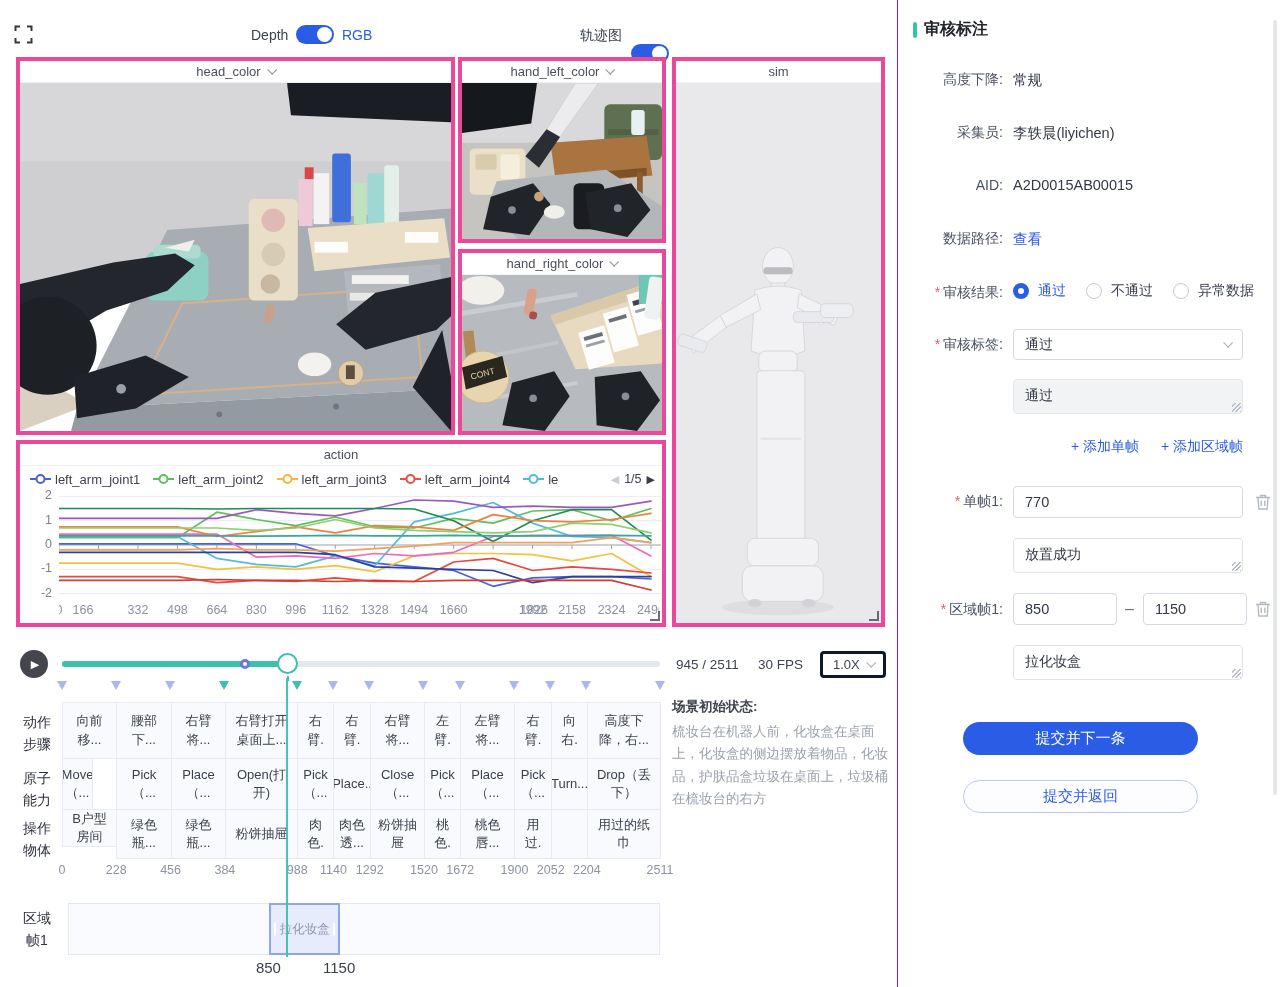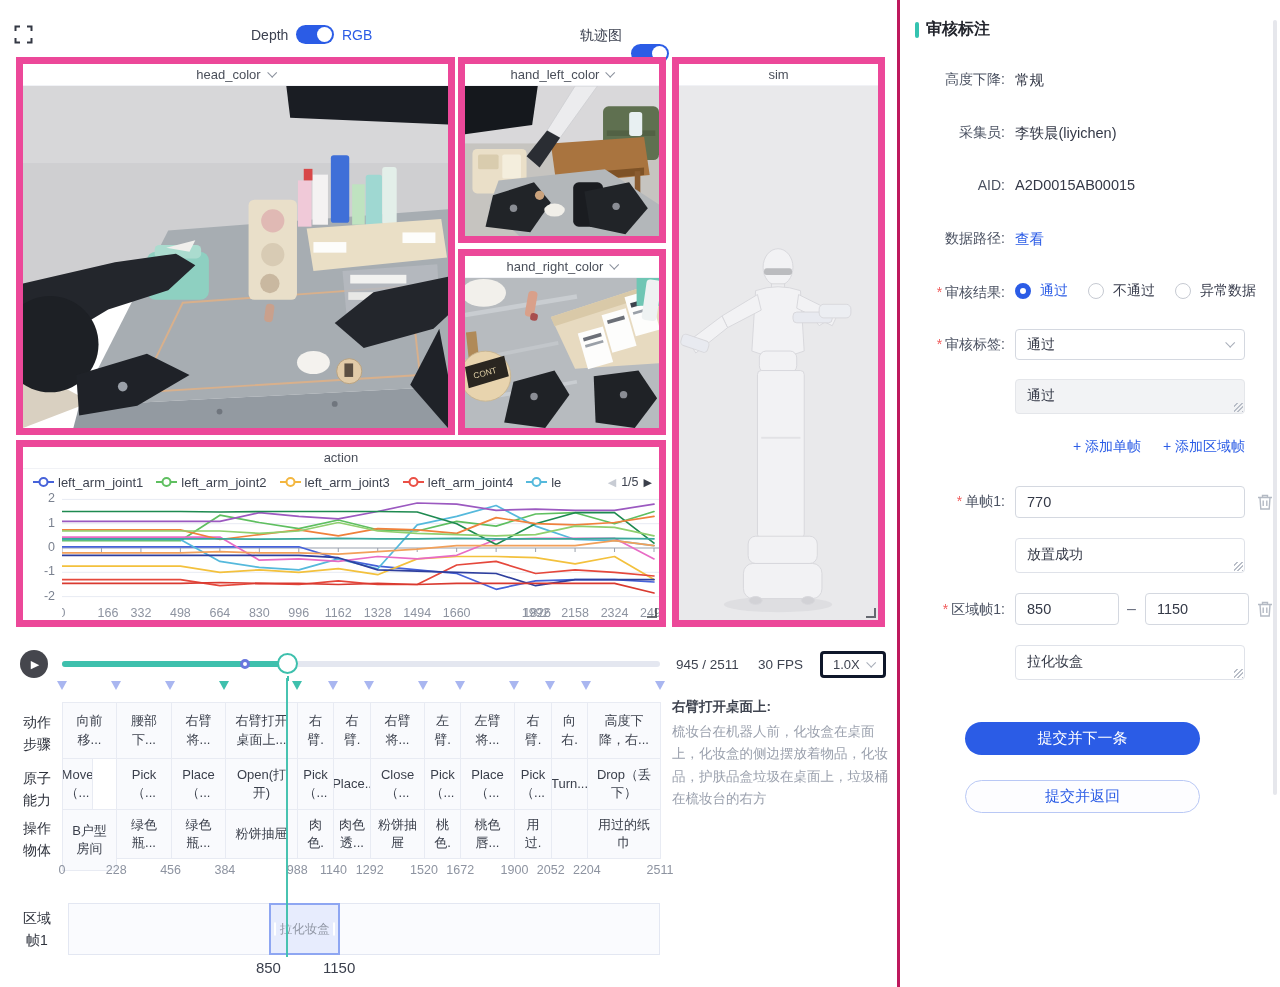--- a/index.html
+++ b/index.html
@@ -7,21 +7,21 @@
   .app { position:relative; width:1280px; height:987px; background:#fff; }
   .abs { position:absolute; }
 
   
   .topbar-label { font-size:14px; color:#3c4150; }
   .toggle { width:38px; height:19px; border-radius:10px; background:#2b5ce6; position:relative; cursor:pointer; }
   .toggle .knob { position:absolute; right:2px; top:2px; width:15px; height:15px; border-radius:50%; background:#fff; }
   .blue-text { color:#2b5ce6; }
 
   
-  .panel { position:absolute; border:7px solid #ec4899; background:#fff; overflow:hidden; }
+  .panel { position:absolute; border:4px solid #ec4899; background:#fff; overflow:hidden; }
   .panel-title { height:22px; display:flex; align-items:center; justify-content:center; font-size:13px; color:#4a4f5a; border-bottom:1px solid #f1f2f6; background:#fff; position:relative; z-index:3; }
   .chev { display:inline-block; width:7px; height:7px; border-right:1.4px solid #8a909c; border-bottom:1.4px solid #8a909c; transform:rotate(45deg) translateY(-1px); margin-left:7px; margin-top:-3px; }
   .cam-art { position:absolute; left:0; right:0; top:22px; bottom:0; }
   .cam-art svg { width:100%; height:100%; display:block; }
   .resize-corner { position:absolute; right:2px; bottom:2px; width:10px; height:10px; border-right:2px solid #3a3f48; border-bottom:2px solid #3a3f48; opacity:.75; }
 
   
   #legend-items { position:absolute; left:10px; top:24px; right:76px; height:22px; display:flex; align-items:center; gap:13px; overflow:hidden; }
   .legend-item { display:flex; align-items:center; gap:4px; font-size:13px; color:#3e4350; white-space:nowrap; cursor:pointer; }
   .legend-pager { position:absolute; right:7px; top:24px; height:22px; display:flex; align-items:center; gap:5px; font-size:12.5px; color:#3e4350; }
@@ -58,21 +58,21 @@
   .scene-body { margin-top:5px; font-size:13.5px; color:#9aa0ad; line-height:1.65; }
 
   
   .region-track { position:absolute; left:68px; top:903px; width:592px; height:52px; background:#fafbfe; border:1px solid #e3e7f2; }
   .region-seg { position:absolute; top:-1px; height:52px; background:#e7ecfd; border:2px solid #8ea6f2; display:flex; align-items:center; justify-content:center; font-size:12.5px; color:#9298a6; cursor:grab; }
   .seg-handle { position:absolute; top:50%; transform:translateY(-50%); width:2px; height:13px; background:#fff; }
   .region-num { position:absolute; top:959px; transform:translateX(-50%); font-size:15px; color:#3a3f4c; }
   .playhead { position:absolute; width:2px; background:#3ec0ad; opacity:.95; z-index:5; }
 
   
-  .right-panel { position:absolute; left:897px; top:0; width:383px; height:987px; border-left:3px solid #be185d; background:#fff; }
+  .right-panel { position:absolute; left:897px; top:0; width:383px; height:987px; border-left:1px solid #be185d; background:#fff; }
   .rp-clip { position:absolute; left:0; top:0; width:383px; height:813px; overflow:hidden; }
   .rp-title-bar { position:absolute; left:15px; top:22px; width:4px; height:16px; background:#35c3b0; border-radius:2px; }
   .rp-title { position:absolute; left:26px; top:19px; font-size:16px; font-weight:700; color:#22242c; }
   .rp-label { position:absolute; left:0; width:105px; text-align:right; font-size:14px; color:#4b5262; white-space:nowrap; }
   .rp-value { position:absolute; left:115px; font-size:14.5px; color:#343947; }
   .star { color:#f05b5b; margin-right:3px; }
   .link { color:#2b5ce6; cursor:pointer; }
   .radio-row { position:absolute; left:115px; display:flex; align-items:center; gap:9px; }
   .radio { width:16px; height:16px; border-radius:50%; background:#fff; border:1px solid #c6cad2; cursor:pointer; flex:none; }
   .radio.sel { border:5px solid #2b5ce6; }
@@ -353,21 +353,21 @@
         <polyline points="0.0,62.3 39.5,62.3 78.9,62.3 118.4,62.3 157.9,62.3 197.3,62.3 236.8,62.3 276.3,64.7 315.7,76.9 355.2,78.1 394.7,79.3 434.1,80.5 473.6,92.7 513.1,86.6 552.5,86.6 592.0,86.6" fill="none" stroke="#2e3f9e" stroke-width="1.7" stroke-linejoin="round" stroke-linecap="round"></polyline>
         <polyline points="0.0,18.5 39.5,18.5 78.9,18.5 118.4,18.5 157.9,19.0 197.3,18.5 236.8,18.5 276.3,18.5 315.7,18.5 355.2,19.0 394.7,30.7 434.1,51.4 473.6,30.7 513.1,19.7 552.5,19.7 592.0,50.1" fill="none" stroke="#1e8a50" stroke-width="1.7" stroke-linejoin="round" stroke-linecap="round"></polyline>
         <polyline points="0.0,36.8 39.5,36.8 78.9,36.8 118.4,36.8 157.9,46.5 197.3,41.6 236.8,36.8 276.3,42.8 315.7,35.6 355.2,36.8 394.7,40.4 434.1,24.6 473.6,30.7 513.1,31.9 552.5,29.5 592.0,23.4" fill="none" stroke="#f0813c" stroke-width="1.7" stroke-linejoin="round" stroke-linecap="round"></polyline>
         <polyline points="0.0,90.3 39.5,90.3 78.9,90.3 118.4,90.3 157.9,89.5 197.3,90.3 236.8,90.3 276.3,91.5 315.7,90.3 355.2,91.5 394.7,90.3 434.1,90.3 473.6,90.3 513.1,90.3 552.5,90.3 592.0,100.0" fill="none" stroke="#d93a30" stroke-width="1.7" stroke-linejoin="round" stroke-linecap="round"></polyline>
         <polyline points="0.0,45.8 39.5,45.8 78.9,45.8 118.4,45.8 157.9,45.8 197.3,46.2 236.8,45.8 276.3,45.3 315.7,45.8 355.2,45.8 394.7,45.3 434.1,45.8 473.6,45.8 513.1,45.8 552.5,45.3 592.0,45.8" fill="none" stroke="#3aa79c" stroke-width="1.7" stroke-linejoin="round" stroke-linecap="round"></polyline>
         <polyline points="0.0,38.0 39.5,38.0 78.9,38.0 118.4,38.0 157.9,38.0 197.3,40.4 236.8,38.0 276.3,29.5 315.7,38.0 355.2,40.4 394.7,41.6 434.1,42.8 473.6,41.6 513.1,33.1 552.5,34.3 592.0,42.8" fill="none" stroke="#8fcf6e" stroke-width="1.7" stroke-linejoin="round" stroke-linecap="round"></polyline>
         <polyline points="0.0,59.9 39.5,59.9 78.9,59.9 118.4,59.9 157.9,58.6 197.3,59.9 236.8,59.9 276.3,61.1 315.7,58.6 355.2,56.2 394.7,52.6 434.1,52.6 473.6,52.6 513.1,52.6 552.5,47.7 592.0,52.6" fill="none" stroke="#f2a05a" stroke-width="1.7" stroke-linejoin="round" stroke-linecap="round"></polyline>
       </svg>
     <div id="x-labels">
         <div style="left: 0px;">0</div>
-        <div style="left: 46px;">166</div>
+        <div style="left: 24px;">166</div>
         <div style="left: 78.9333px;">332</div>
         <div style="left: 118.4px;">498</div>
         <div style="left: 157.867px;">664</div>
         <div style="left: 197.333px;">830</div>
         <div style="left: 236.8px;">996</div>
         <div style="left: 276.267px;">1162</div>
         <div style="left: 315.733px;">1328</div>
         <div style="left: 355.2px;">1494</div>
         <div style="left: 394.667px;">1660</div>
         <div style="left: 434.133px; margin-left: 41px;">1826</div>
@@ -438,21 +438,21 @@
         <div class="t-cell" style="left: 235px; width: 37px; height: 52px;">Pick（...</div>
         <div class="t-cell" style="left: 271px; width: 38px; height: 52px;">Place..</div>
         <div class="t-cell" style="left: 308px; width: 55px; height: 52px;">Close（...</div>
         <div class="t-cell" style="left: 362px; width: 37px; height: 52px;">Pick（...</div>
         <div class="t-cell" style="left: 398px; width: 55px; height: 52px;">Place（...</div>
         <div class="t-cell" style="left: 452px; width: 38px; height: 52px;">Pick（...</div>
         <div class="t-cell" style="left: 489px; width: 37px; height: 52px;">Turn...</div>
         <div class="t-cell" style="left: 525px; width: 74px; height: 52px;">Drop（丢下）</div>
       </div>
       <div class="t-row" style="height: 50px; margin-top: -1px;">
-        <div class="t-cell" style="left: 0px; width: 55px; height: 62px;">B户型房间</div>
+        <div class="t-cell" style="left: 0px; width: 55px; height: 38px;">B户型房间</div>
         <div class="t-cell" style="left: 54px; width: 56px; height: 50px;">绿色瓶...</div>
         <div class="t-cell" style="left: 109px; width: 55px; height: 50px;">绿色瓶...</div>
         <div class="t-cell" style="left: 163px; width: 73px; height: 50px;">粉饼抽屉</div>
         <div class="t-cell" style="left: 235px; width: 37px; height: 50px;">肉色.</div>
         <div class="t-cell" style="left: 271px; width: 38px; height: 50px;">肉色透...</div>
         <div class="t-cell" style="left: 308px; width: 55px; height: 50px;">粉饼抽屉</div>
         <div class="t-cell" style="left: 362px; width: 37px; height: 50px;">桃色.</div>
         <div class="t-cell" style="left: 398px; width: 55px; height: 50px;">桃色唇...</div>
         <div class="t-cell" style="left: 452px; width: 38px; height: 50px;">用过.</div>
         <div class="t-cell" style="left: 489px; width: 37px; height: 50px;"></div>
@@ -469,21 +469,21 @@
       <div style="left: 307.693px;">1292</div>
       <div style="left: 361.991px;">1520</div>
       <div style="left: 398.19px;">1672</div>
       <div style="left: 452.489px;">1900</div>
       <div style="left: 488.688px;">2052</div>
       <div style="left: 524.887px;">2204</div>
       <div style="left: 598px;">2511</div>
     </div>
 
   <div class="abs" style="left:672px;top:698px;width:219px">
-    <div class="scene-title">右臂打开桌面上:</div>
+    <div class="scene-title">场景初始状态:</div>
     <div class="scene-body">梳妆台在机器人前，化妆盒在桌面上，化妆盒的侧边摆放着物品，化妆品，护肤品盒垃圾在桌面上，垃圾桶在梳妆台的右方</div>
   </div>
 
   <div class="row-label" style="top:908px">区域
 帧1</div>
   <div class="region-track">
     <div class="region-seg" id="region-seg" style="left: 200.398px; width: 70.7288px;">
       <div class="seg-handle" style="left:3px"></div>
       <span>拉化妆盒</span>
       <div class="seg-handle" style="right:3px"></div>

